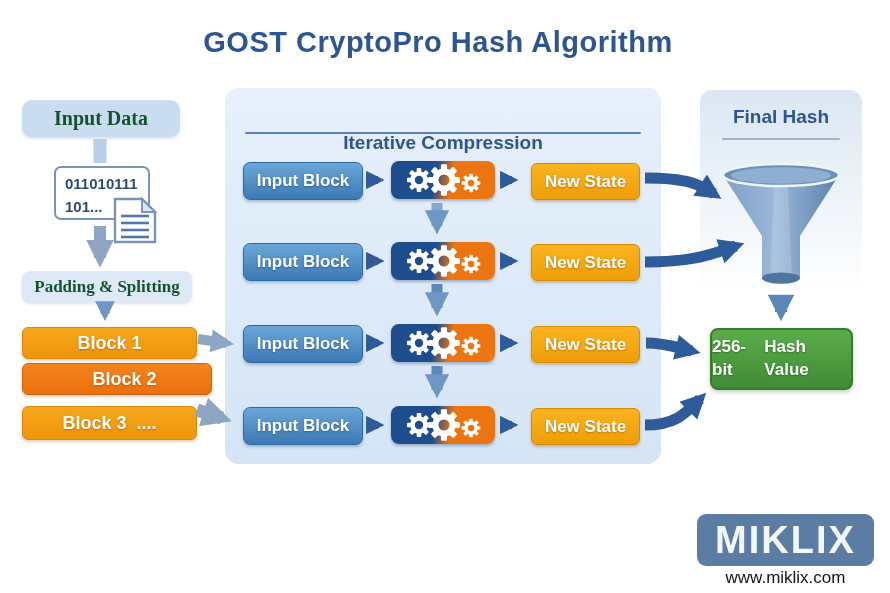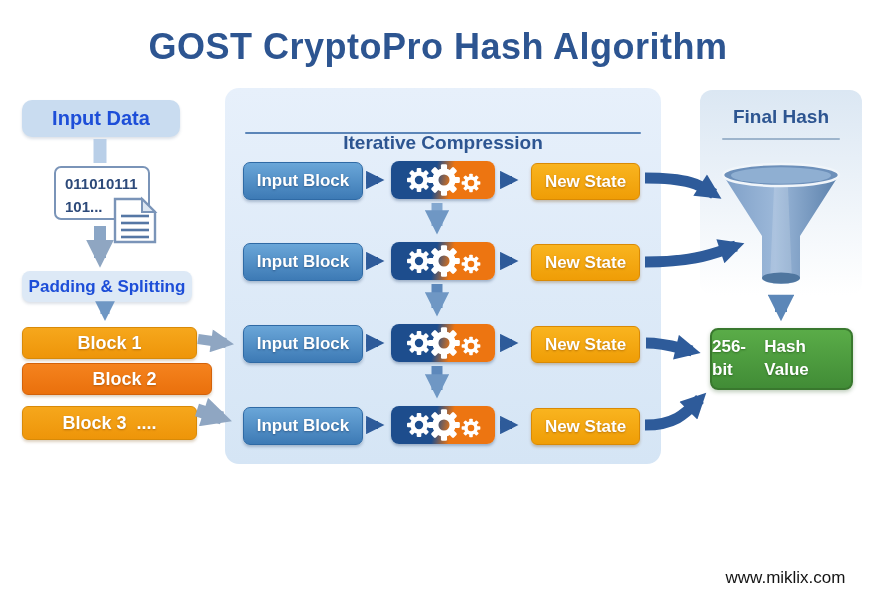--- a/index.html
+++ b/index.html
@@ -1,21 +1,21 @@
 <!DOCTYPE html>
 <html><head>
 <meta charset="utf-8">
 <style>
   html,body{margin:0;padding:0;}
   body{font-family:"Liberation Sans",sans-serif;}
   #canvas{position:relative;width:890px;height:593px;background:#ffffff;overflow:hidden;}
   .abs{position:absolute;}
-  .title{left:0;top:26px;width:876px;text-align:center;font-size:36px;font-weight:bold;color:#2d5591;letter-spacing:.5px;}
-  
-  .hdr-blue{background:#c9dcf0;border-radius:10px;color:#1d4ed8;font-weight:bold;display:flex;align-items:center;justify-content:center;box-shadow:0 2px 3px rgba(60,90,130,.18);}
+  .title{left:0;top:26px;width:876px;text-align:center;font-size:29px;font-weight:bold;color:#2d5591;letter-spacing:.5px;}
+  
+  .hdr-blue{background:#c9dcf0;border-radius:10px;color:#14532d;font-weight:bold;display:flex;align-items:center;justify-content:center;box-shadow:0 2px 3px rgba(60,90,130,.18);font-family:Liberation Serif, serif;}
   .input-hdr{left:22px;top:100px;width:158px;height:37px;font-size:20px;}
   .padding-hdr{left:22px;top:271px;width:170px;height:31px;font-size:17px;background:#dde9f6;border-radius:8px;}
   .binary-box{left:54px;top:166px;width:96px;height:54px;background:#fff;border:2px solid #7a94b8;border-radius:7px;color:#2d4a7a;font-weight:bold;font-size:15px;line-height:1.5;padding:5px 0 0 9px;box-sizing:border-box;z-index:2;}
   .doc-icon{left:112px;top:196px;z-index:3;}
   .block{left:22px;width:173px;height:30px;border-radius:6px;display:flex;align-items:center;justify-content:center;color:#fff;font-weight:bold;font-size:18px;text-shadow:0 1px 2px rgba(120,60,0,.45);white-space:pre;box-shadow:0 2px 3px rgba(120,70,0,.25);}
   .block-amber{background:linear-gradient(#f6a71c,#ee9509);border:1px solid #d88a08;}
   .block-orange{background:linear-gradient(#f5831e,#ea700c);border:1px solid #d3620a;padding-left:15px;}
   
   .panel{left:225px;top:88px;width:436px;height:376px;background:linear-gradient(#e7f0fb,#d5e5f5);border-radius:14px;z-index:1;}
   .panel-hdr{left:0;top:12px;width:100%;text-align:center;font-size:19px;font-weight:bold;color:#2d5591;margin-top:32px;}
@@ -192,15 +192,16 @@
     <line x1="437" y1="366" x2="437" y2="390" stroke="#5d88bb" stroke-width="11" marker-end="url(#mmid)"></line>
 
     <path d="M645,178 C690,178 700,185 714,194" fill="none" stroke="#2e5b9a" stroke-width="11" marker-end="url(#mdark)"></path>
     <path d="M645,262 C695,262 712,254 736,246" fill="none" stroke="#2e5b9a" stroke-width="11" marker-end="url(#mdark)"></path>
     <path d="M646,343 C665,343 675,347 692,351" fill="none" stroke="#2e5b9a" stroke-width="11" marker-end="url(#mdark)"></path>
     <path d="M645,425 C675,425 685,414 700,399" fill="none" stroke="#2e5b9a" stroke-width="11" marker-end="url(#mdark)"></path>
 
     <line x1="781" y1="298" x2="781" y2="312" stroke="#5c87b8" stroke-width="12" marker-end="url(#mlight)"></line>
   </svg>
 
+  <div class="abs logobox">MIKLIX</div>
   <div class="abs logourl">www.miklix.com</div>
 
 </div>
 
 </body></html>

